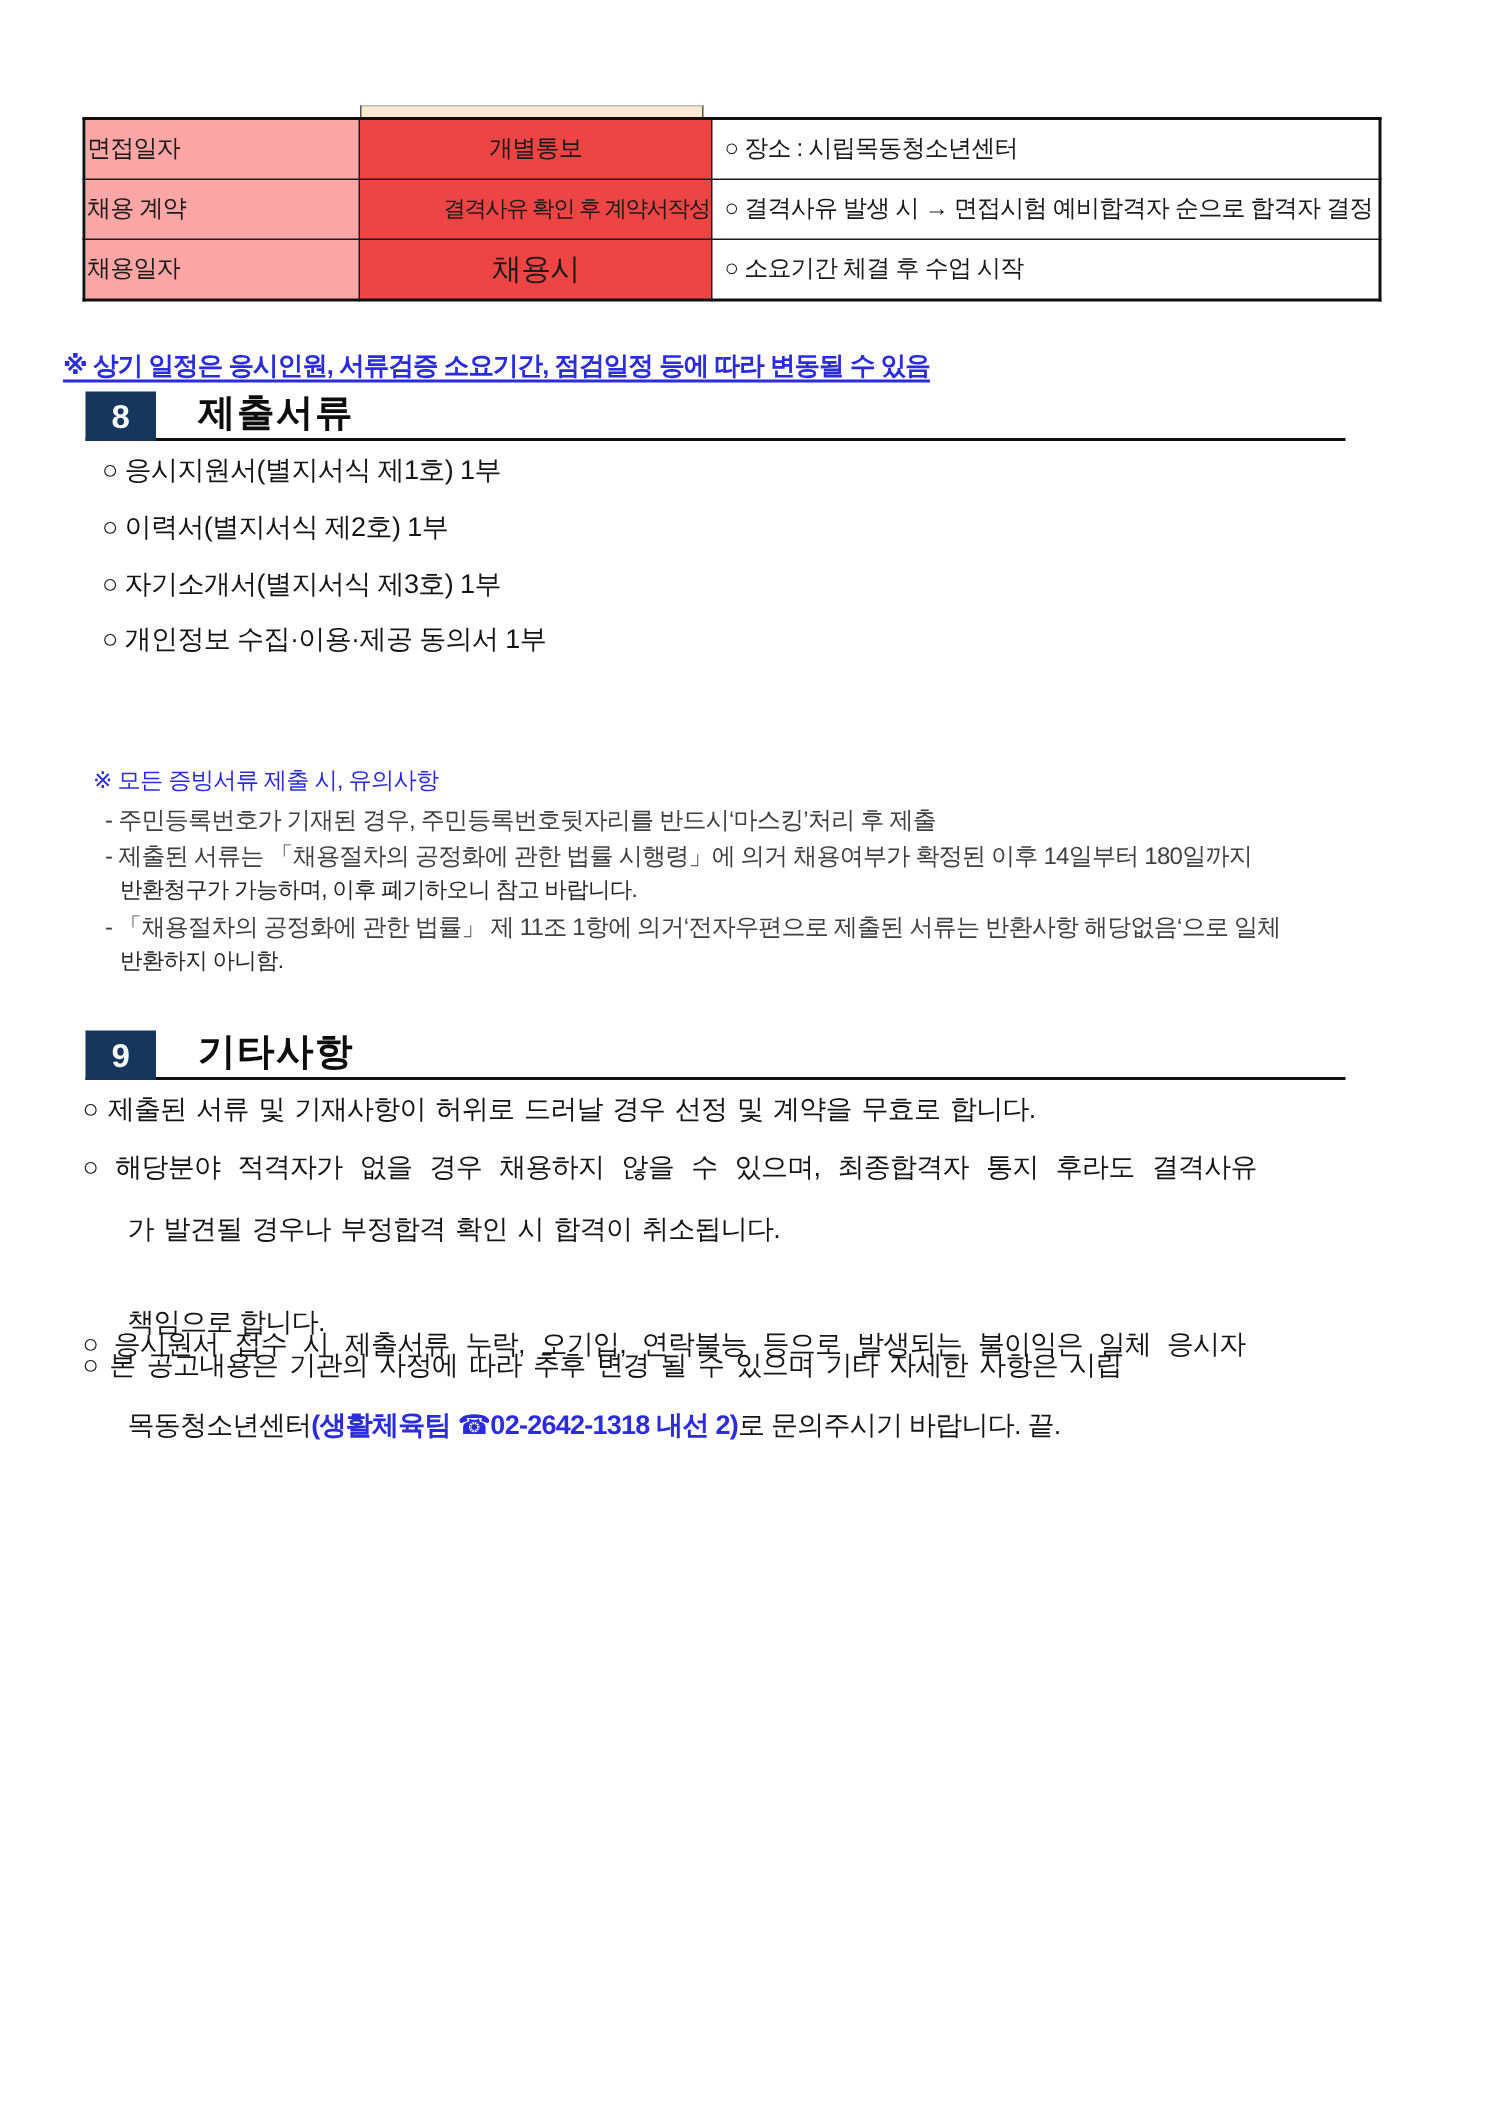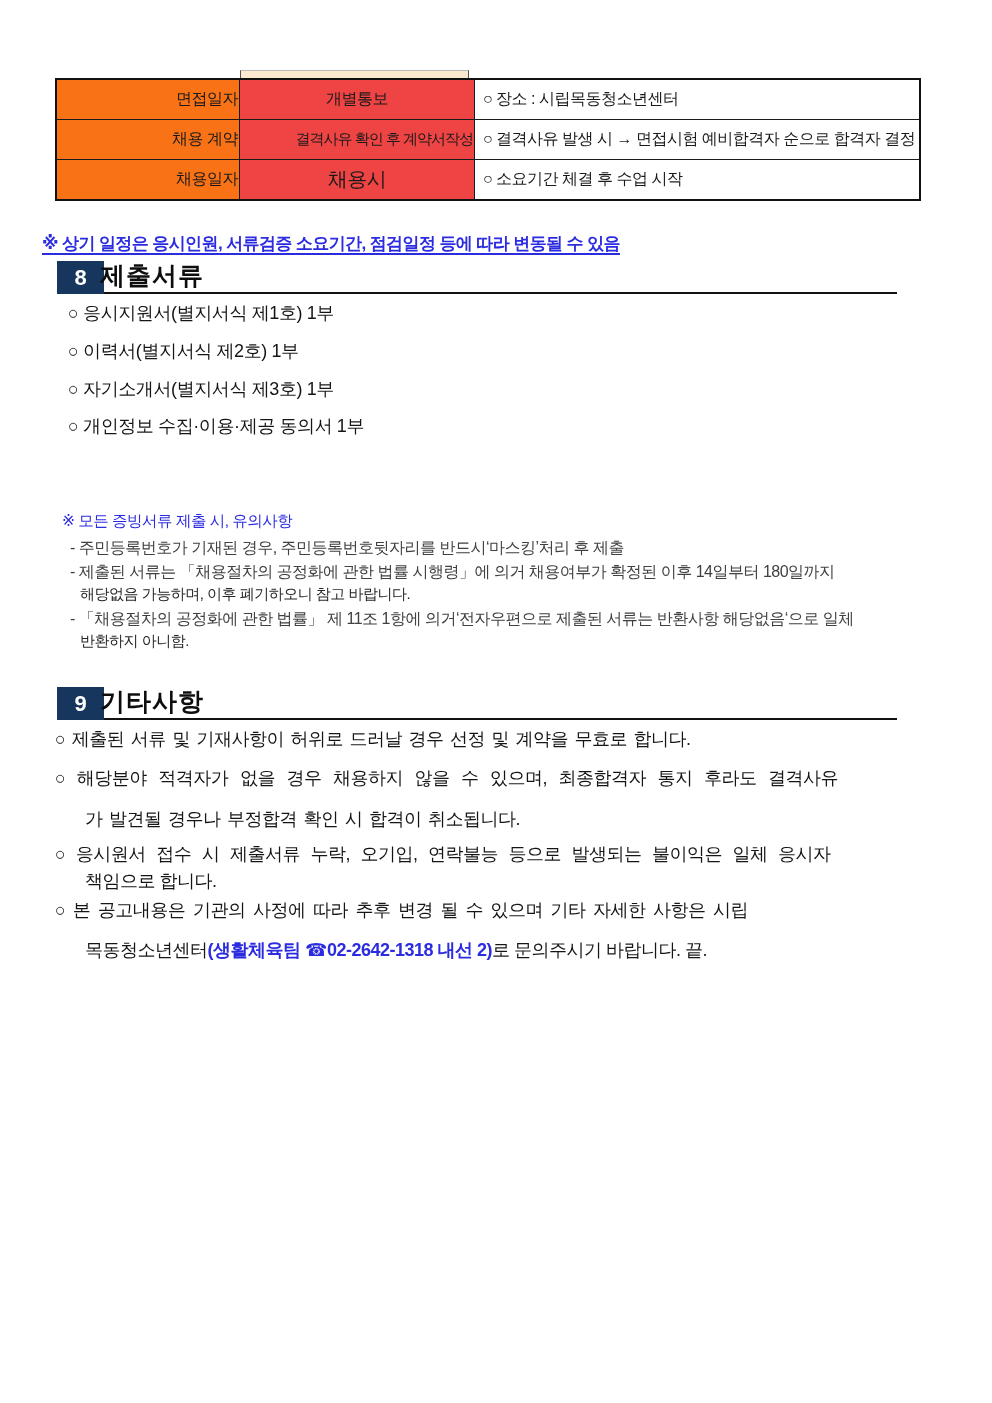--- a/index.html
+++ b/index.html
@@ -21,61 +21,61 @@
   
   table.sched {
     position:absolute; left:55px; top:78px;
     border-collapse:collapse; table-layout:fixed;
     border:2px solid #111;
   }
   table.sched td {
     border:1.5px solid #1a1a1a; height:37px; vertical-align:middle;
     font-size:16px; letter-spacing:-0.5px; color:#1a1a1a; overflow:hidden;
   }
-  td.c1 { width:180px; text-align:right; background:#f97316; }
+  td.c1 { width:180px; text-align:left; background:#fca5a5; }
   td.c2 { width:232px; text-align:center; background:#ef4444; }
   td.c3 { width:430px; text-align:left; padding:0 4px 0 8px; font-size:15.5px; letter-spacing:-0.8px; white-space:nowrap; }
   tr.r3 td.c2 { font-size:15px; letter-spacing:-1px;text-align:right; }
   tr.r4 td.c2 { font-size:20px; letter-spacing:-0.5px; }
 
   
   .blue-note {
     left:42px; top:234px;
     color:#2B2BE0; font-weight:bold; font-size:17px; letter-spacing:-0.6px;
     text-decoration:underline; text-decoration-color:#2B2BE0;
     text-decoration-thickness:1.5px; text-underline-offset:4px;
   }
 
   
   .numbox {
     position:absolute; left:57px; width:47px; height:33px;
     background:#17365D; color:#ffffff; font-weight:bold; font-size:22px;
     display:flex; align-items:center; justify-content:center;
   }
   .sectitle {
-    position:absolute; left:100px;
+    position:absolute; left:132px;
     font-size:25px; font-weight:bold; color:#0d0d0d; letter-spacing:1px;
     line-height:1.1; white-space:nowrap;
   }
   .hrule { position:absolute; left:57px; width:840px; height:2px; background:#111; }
 
   
   .s8item { left:68px; font-size:18px; letter-spacing:-0.4px; color:#151515; }
 
   
   .note-head { left:62px; color:#2B2BE0; font-size:15.5px; letter-spacing:-0.5px; }
   .note-line { left:70px; color:#404040; font-size:16px; letter-spacing:-0.5px; }
   .note-wrap { left:80px; color:#262626; font-size:15px; letter-spacing:-0.5px; }
 
   
   .s9item { left:55px; font-size:18px; letter-spacing:-0.5px; color:#151515; }
   .s9wrap { left:85px; font-size:18px; letter-spacing:-0.5px; color:#151515; }
   .ws2 { word-spacing:2px; }
   .ws3 { word-spacing:3px; }
-  .ws6 { word-spacing:6px; }
+  .ws6 { word-spacing:6px;margin-top:42px; }
   .ws7 { word-spacing:7px; }
   .contact { color:#2B2BE0; font-weight:bold; }
 </style>
 </head>
 <body>
 
 <div class="page">
 
   <div class="sliver"></div>
 
@@ -108,21 +108,21 @@
   <div class="sectitle" style="top:262px">제출서류</div>
 
   <div class="abs s8item" style="top:303px">○  응시지원서(별지서식 제1호) 1부</div>
   <div class="abs s8item" style="top:341px">○  이력서(별지서식 제2호) 1부</div>
   <div class="abs s8item" style="top:379px">○  자기소개서(별지서식 제3호) 1부</div>
   <div class="abs s8item" style="top:416px">○  개인정보 수집·이용·제공 동의서 1부</div>
 
   <div class="abs note-head" style="top:512px">※ 모든 증빙서류 제출 시, 유의사항</div>
   <div class="abs note-line" style="top:538px">- 주민등록번호가 기재된 경우, 주민등록번호뒷자리를 반드시‘마스킹’처리 후 제출</div>
   <div class="abs note-line" style="top:562px">- 제출된 서류는 「채용절차의 공정화에 관한 법률 시행령」에 의거 채용여부가 확정된 이후 14일부터 180일까지</div>
-  <div class="abs note-wrap" style="top:585px">해당없음 가능하며, 이후 폐기하오니 참고 바랍니다.</div>
+  <div class="abs note-wrap" style="top:585px">반환청구가 가능하며, 이후 폐기하오니 참고 바랍니다.</div>
   <div class="abs note-line" style="top:609px">- 「채용절차의 공정화에 관한 법률」 제 11조 1항에 의거‘전자우편으로 제출된 서류는 반환사항 해당없음‘으로 일체</div>
   <div class="abs note-wrap" style="top:632px">반환하지 아니함.</div>
 
   <div class="hrule" style="top:718px"></div>
   <div class="numbox" style="top:687px">
     <span>9</span>
   </div>
   <div class="sectitle" style="top:688px">기타사항</div>
 
   <div class="abs s9item ws7" style="top:768px">○ 해당분야 적격자가 없을 경우 채용하지 않을 수 있으며, 최종합격자 통지 후라도 결격사유</div>

